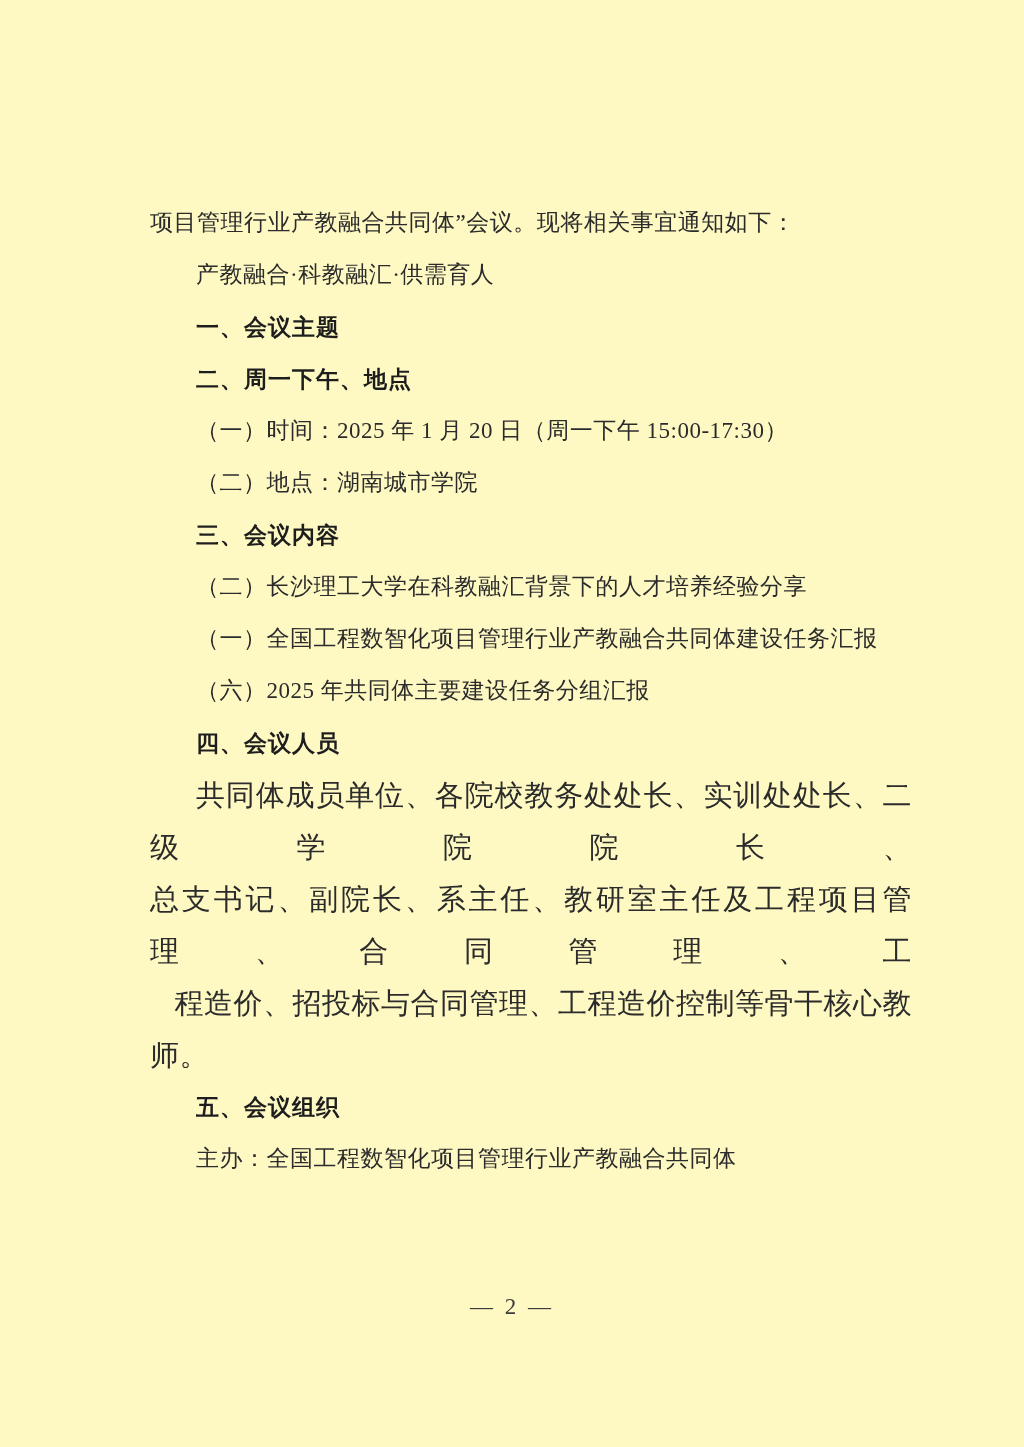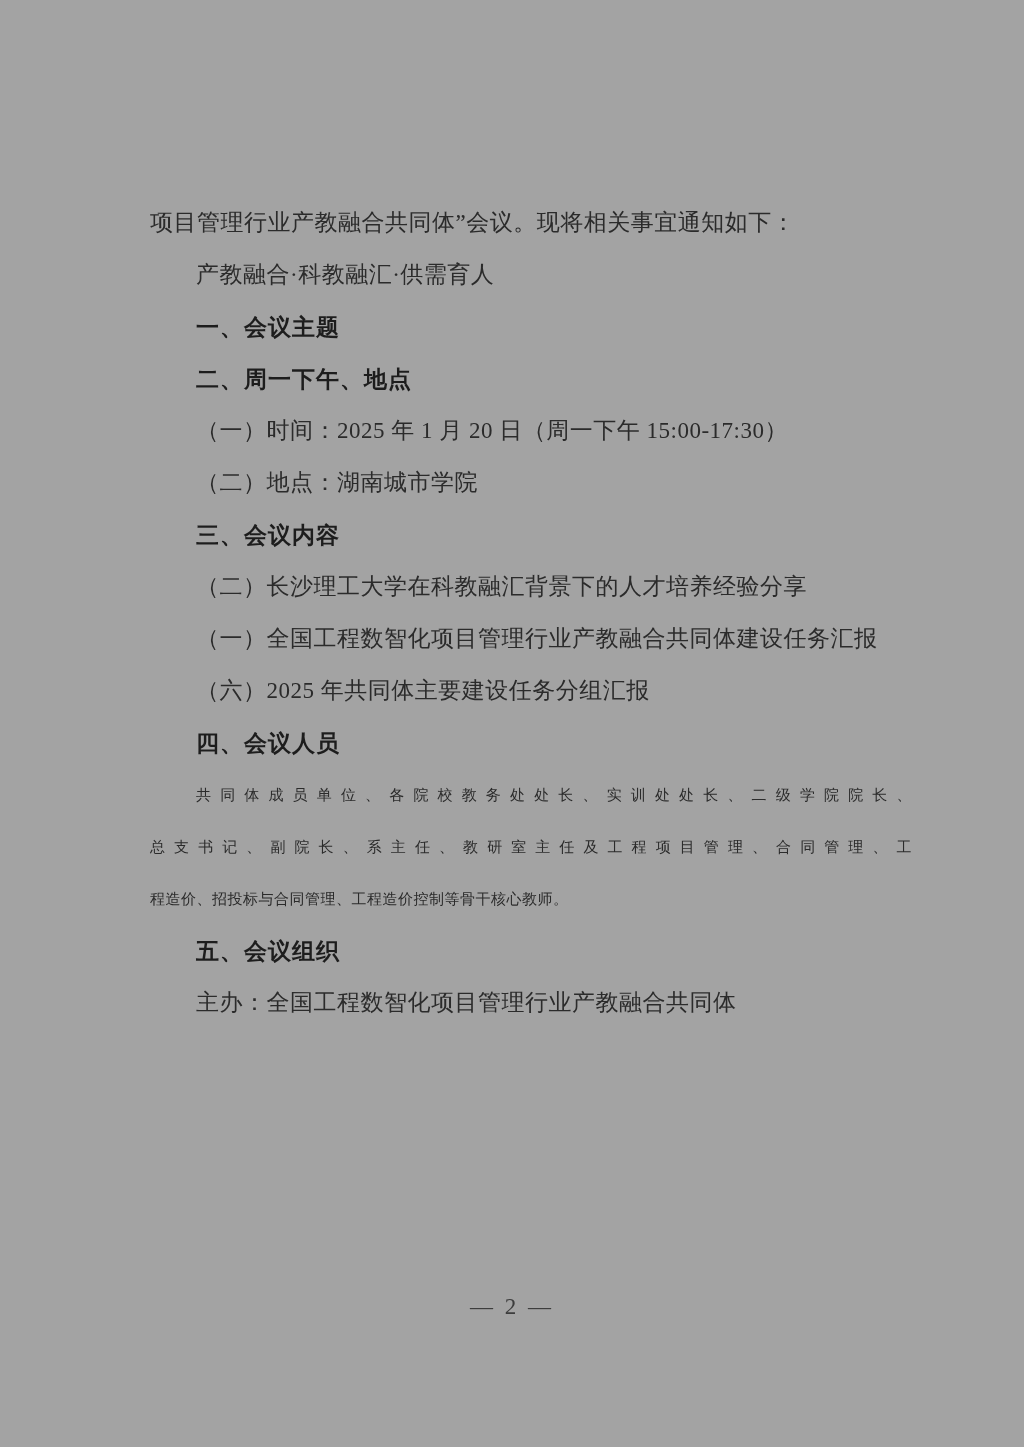--- a/index.html
+++ b/index.html
@@ -9,21 +9,21 @@
   body {
     width: 1024px;
     height: 1447px;
     background: #f2f2f0;
     font-family: "Liberation Serif", "DejaVu Serif", serif;
   }
   .page {
     position: relative;
     width: 1024px;
     height: 1447px;
-    background: #a3a3a3;
+    background: #fef9c3;
     box-sizing: border-box;
     padding: 197px 112px 0 150px;
     color: #2b2b2b;
     overflow: hidden;
   }
   .line {
     font-size: 23px;
     line-height: 52px;
     white-space: nowrap;
     letter-spacing: 0.5px;
@@ -31,32 +31,32 @@
   .indent {
     padding-left: 46px;
   }
   .heading {
     font-family: "Liberation Sans", "DejaVu Sans", sans-serif;
     font-weight: bold;
     color: #1d1d1d;
     letter-spacing: 1px;
   }
   .para-line {
-    font-size: 15px;
+    font-size: 29px;
     line-height: 52px;
     letter-spacing: 0.5px;
     text-align: justify;
     text-align-last: justify;
     white-space: normal;
   }
   .para-line.first {
     text-indent: 46px;
   }
   .para-line.last {
-    text-align: center;
+    text-align: right;
     text-align-last: left;
   }
   .page-number {
     position: absolute;
     left: 0;
     right: 0;
     top: 1287px;
     text-align: center;
     font-size: 23px;
     color: #3d3d3d;

